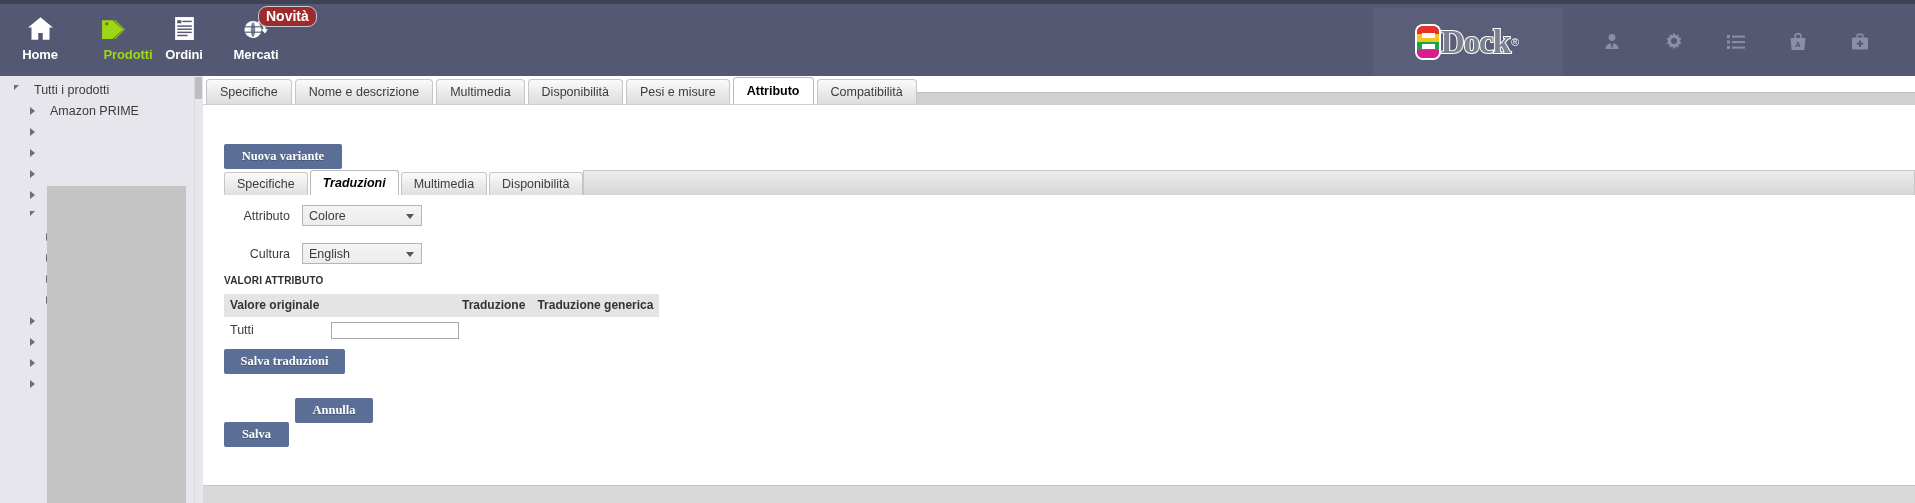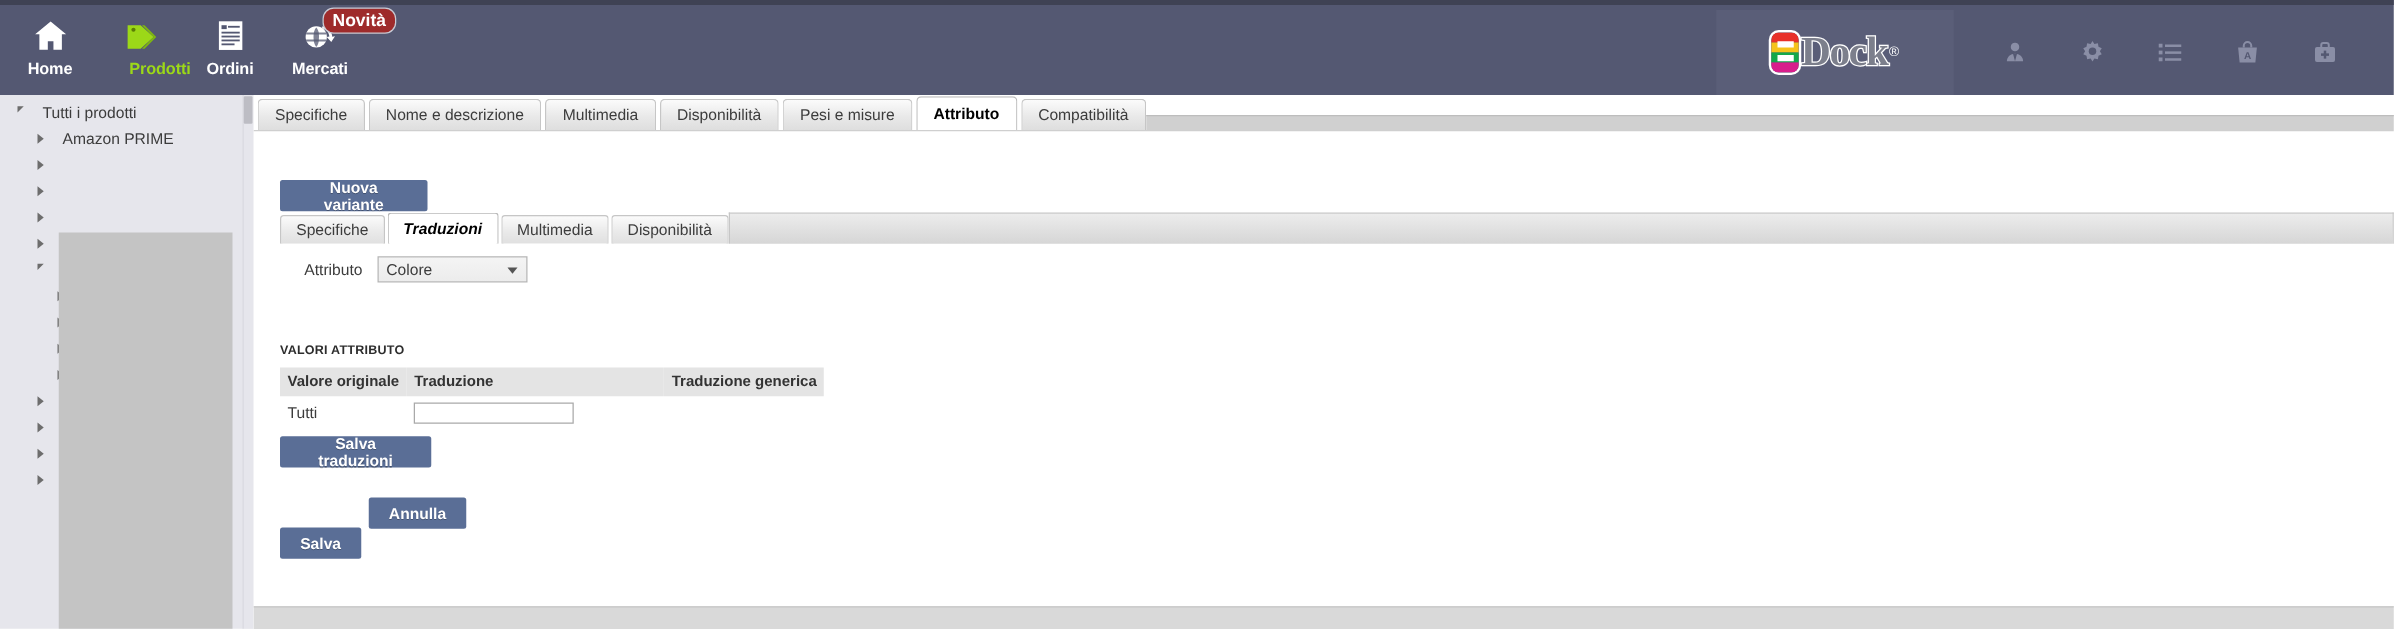--- a/index.html
+++ b/index.html
@@ -171,21 +171,21 @@
     border-top: 1px solid #cfcfcf;
   }
 
   
   .btn {
     background: #5a6e96;
     color: #ffffff; font-weight: bold; font-size: 13px;
     border: none; border-radius: 2px;
     padding: 8px 16px;
     cursor: pointer;
-    font-family: Liberation Sans, sans-serif;
+    font-family: Liberation Serif, serif;
     text-shadow: 0 1px 0 rgba(0,0,0,0.25);
   }
 
   #new-variant-btn {
     position: absolute; left: 21px; top: 39px;
     width: 118px; height: 25px;
     display: flex; align-items: center; justify-content: center;
     font-size: 12.5px;
   }
 
@@ -250,21 +250,21 @@
     letter-spacing: 0.2px;
   }
 
   #attr-table {
     position: absolute; left: 21px; top: 99px;
     border-collapse: collapse;
   }
   #attr-table thead th {
     background: #e4e4e4;
     font-size: 12px; font-weight: bold; color: #333;
-    text-align: left;
+    text-align: right;
     padding: 4px 6px 5px 6px;
     white-space: nowrap;
   }
   #attr-table tbody td {
     font-size: 12.5px; color: #3c3c3c;
     padding: 4px 6px;
     vertical-align: middle;
     height: 26px;
   }
   .txtinput {
@@ -581,20 +581,27 @@
     <div id="form-area">
 
       <div class="frow" style="left:21px; top:10px;">
         <span class="flabel">Attributo</span>
         <div class="fselect">
           <span>Colore</span>
           <span class="caret"></span>
         </div>
       </div>
 
+      <div class="frow" style="left:21px; top:48px;">
+        <span class="flabel">Cultura</span>
+        <div class="fselect">
+          <span>English</span>
+          <span class="caret"></span>
+        </div>
+      </div>
 
       <div id="section-title">VALORI ATTRIBUTO</div>
 
       <table id="attr-table">
         <thead>
           <tr>
             <th style="width:96px">Valore originale</th>
             <th style="width:206px">Traduzione</th>
             <th style="width:108px">Traduzione generica</th>
           </tr>

